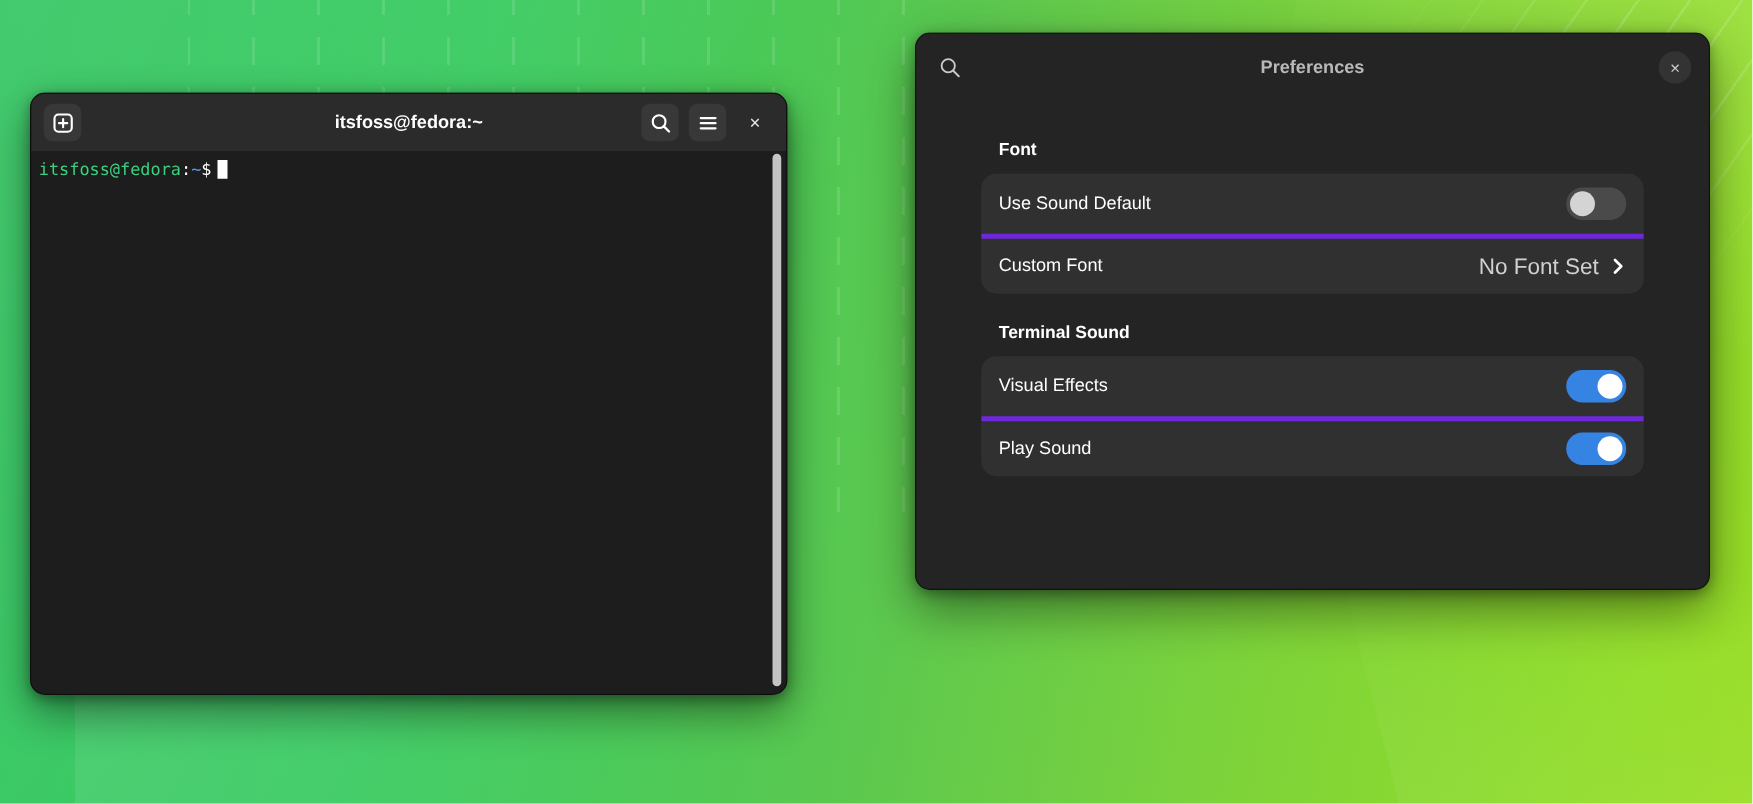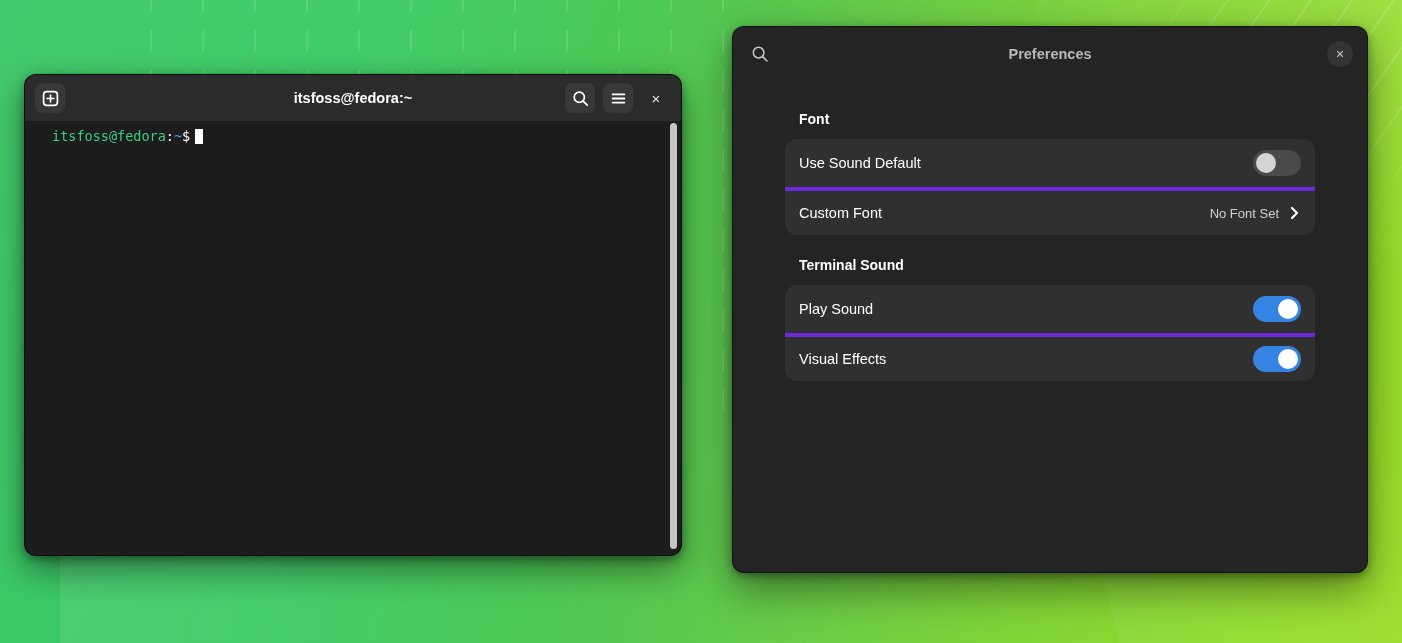--- a/index.html
+++ b/index.html
@@ -73,21 +73,21 @@
         rgba(255,255,255,0) 2px, rgba(255,255,255,0) 34px);
     -webkit-mask-image: radial-gradient(ellipse at 75% 25%, #000 0%, transparent 72%);
             mask-image: radial-gradient(ellipse at 75% 25%, #000 0%, transparent 72%);
     pointer-events:none;
   }
 
   
   #terminal-window {
     position: absolute;
     left: 24px; top: 74px;
-    width: 658px; height: 482px;
+    width: 606px; height: 482px;
     border-radius: 12px;
     background: #1d1d1d;
     box-shadow: 0 14px 34px rgba(0,0,0,0.45), 0 3px 10px rgba(0,0,0,0.35);
     overflow: hidden;
     border: 1px solid rgba(0,0,0,0.55);
   }
   #terminal-headerbar {
     height: 46px;
     background: #2b2b2b;
     display: flex;
@@ -117,21 +117,21 @@
     margin-left: auto;
     display: flex;
     align-items: center;
     gap: 8px;
     z-index: 2;
   }
   #terminal-body {
     position: relative;
     height: calc(100% - 46px);
     background: #1d1d1d;
-    padding: 6px 27px;
+    padding: 6px 6px;
     font-family: "DejaVu Sans Mono", monospace;
     font-size: 13.5px;
     line-height: 18px;
   }
   .p-user { color: #3ad07f; }
   .p-punct { color: #ffffff; }
   .p-path { color: #4f9ce8; }
   .cursor {
     display: inline-block;
     width: 8px; height: 15px;
@@ -145,21 +145,21 @@
     width: 7px; height: 426px;
     background: #c4c4c4;
     border-radius: 4px;
     cursor: pointer;
   }
 
   
   #preferences-window {
     position: absolute;
     left: 732px; top: 26px;
-    width: 636px; height: 547px;
+    width: 636px; height: 446px;
     border-radius: 12px;
     background: #242424;
     box-shadow: 0 16px 40px rgba(0,0,0,0.45), 0 3px 10px rgba(0,0,0,0.35);
     overflow: hidden;
     border: 1px solid rgba(0,0,0,0.5);
   }
   #preferences-headerbar {
     height: 54px;
     background: #242424;
     display: flex;
@@ -213,21 +213,21 @@
     font-size: 14.5px;
   }
   .pref-right {
     margin-left: auto;
     display: flex;
     align-items: center;
     gap: 9px;
   }
   .pref-value {
     color: #d0d0d0;
-    font-size: 13px;
+    font-size: 18px;
   }
   
   .switch {
     width: 48px; height: 26px;
     border-radius: 13px;
     position: relative;
     cursor: pointer;
     flex: 0 0 auto;
   }
   .switch .knob {
@@ -330,33 +330,33 @@
               <path d="M4 3 L9 8 L4 13" fill="none" stroke="#ffffff" stroke-width="2.2" stroke-linecap="round" stroke-linejoin="round"></path>
             </svg>
           </div>
         </div>
       </div>
 
       <div class="group-title">Terminal Sound</div>
       <div class="pref-list">
 
         <div class="pref-row">
+          <span class="pref-label">Visual Effects</span>
+          <div class="pref-right">
+            <div class="switch on">
+              <div class="knob"></div>
+            </div>
+          </div>
+        </div>
+
+        <div class="pref-row">
           <span class="pref-label">Play Sound</span>
           <div class="pref-right">
             <div class="switch on">
               <div class="knob"></div>
             </div>
           </div>
         </div>
-
-        <div class="pref-row">
-          <span class="pref-label">Visual Effects</span>
-          <div class="pref-right">
-            <div class="switch on">
-              <div class="knob"></div>
-            </div>
-          </div>
-        </div>
       </div>
 
     </div>
   </div>
 </div>
 
 </body></html>

